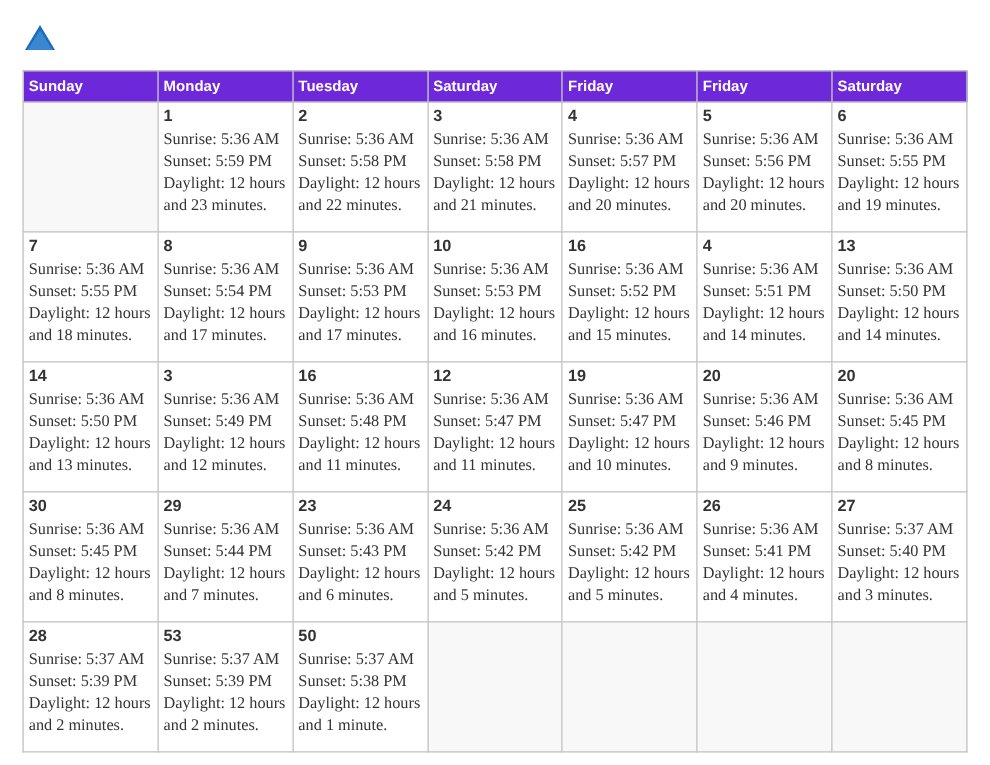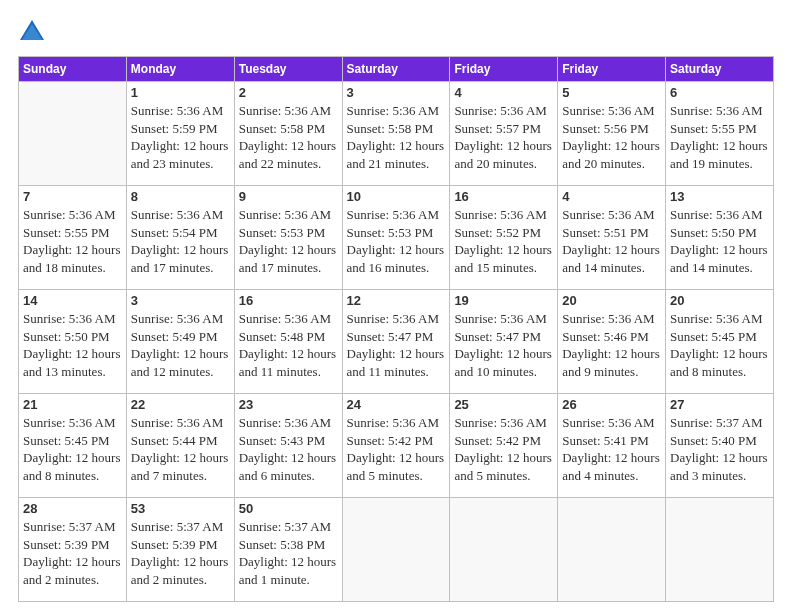--- a/index.html
+++ b/index.html
@@ -270,28 +270,28 @@
           <td>
             <span class="day-num">20</span>
             <div class="cell-text" style="white-space: pre-line;">Sunrise: 5:36 AM
 Sunset: 5:45 PM
 Daylight: 12 hours
 and 8 minutes.</div>
           </td>
         </tr>
         <tr>
           <td>
-            <span class="day-num">21</span>
+            <span class="day-num">30</span>
             <div class="cell-text" style="white-space: pre-line;">Sunrise: 5:36 AM
 Sunset: 5:45 PM
 Daylight: 12 hours
 and 8 minutes.</div>
           </td>
           <td>
-            <span class="day-num">22</span>
+            <span class="day-num">29</span>
             <div class="cell-text" style="white-space: pre-line;">Sunrise: 5:36 AM
 Sunset: 5:44 PM
 Daylight: 12 hours
 and 7 minutes.</div>
           </td>
           <td>
             <span class="day-num">23</span>
             <div class="cell-text" style="white-space: pre-line;">Sunrise: 5:36 AM
 Sunset: 5:43 PM
 Daylight: 12 hours

